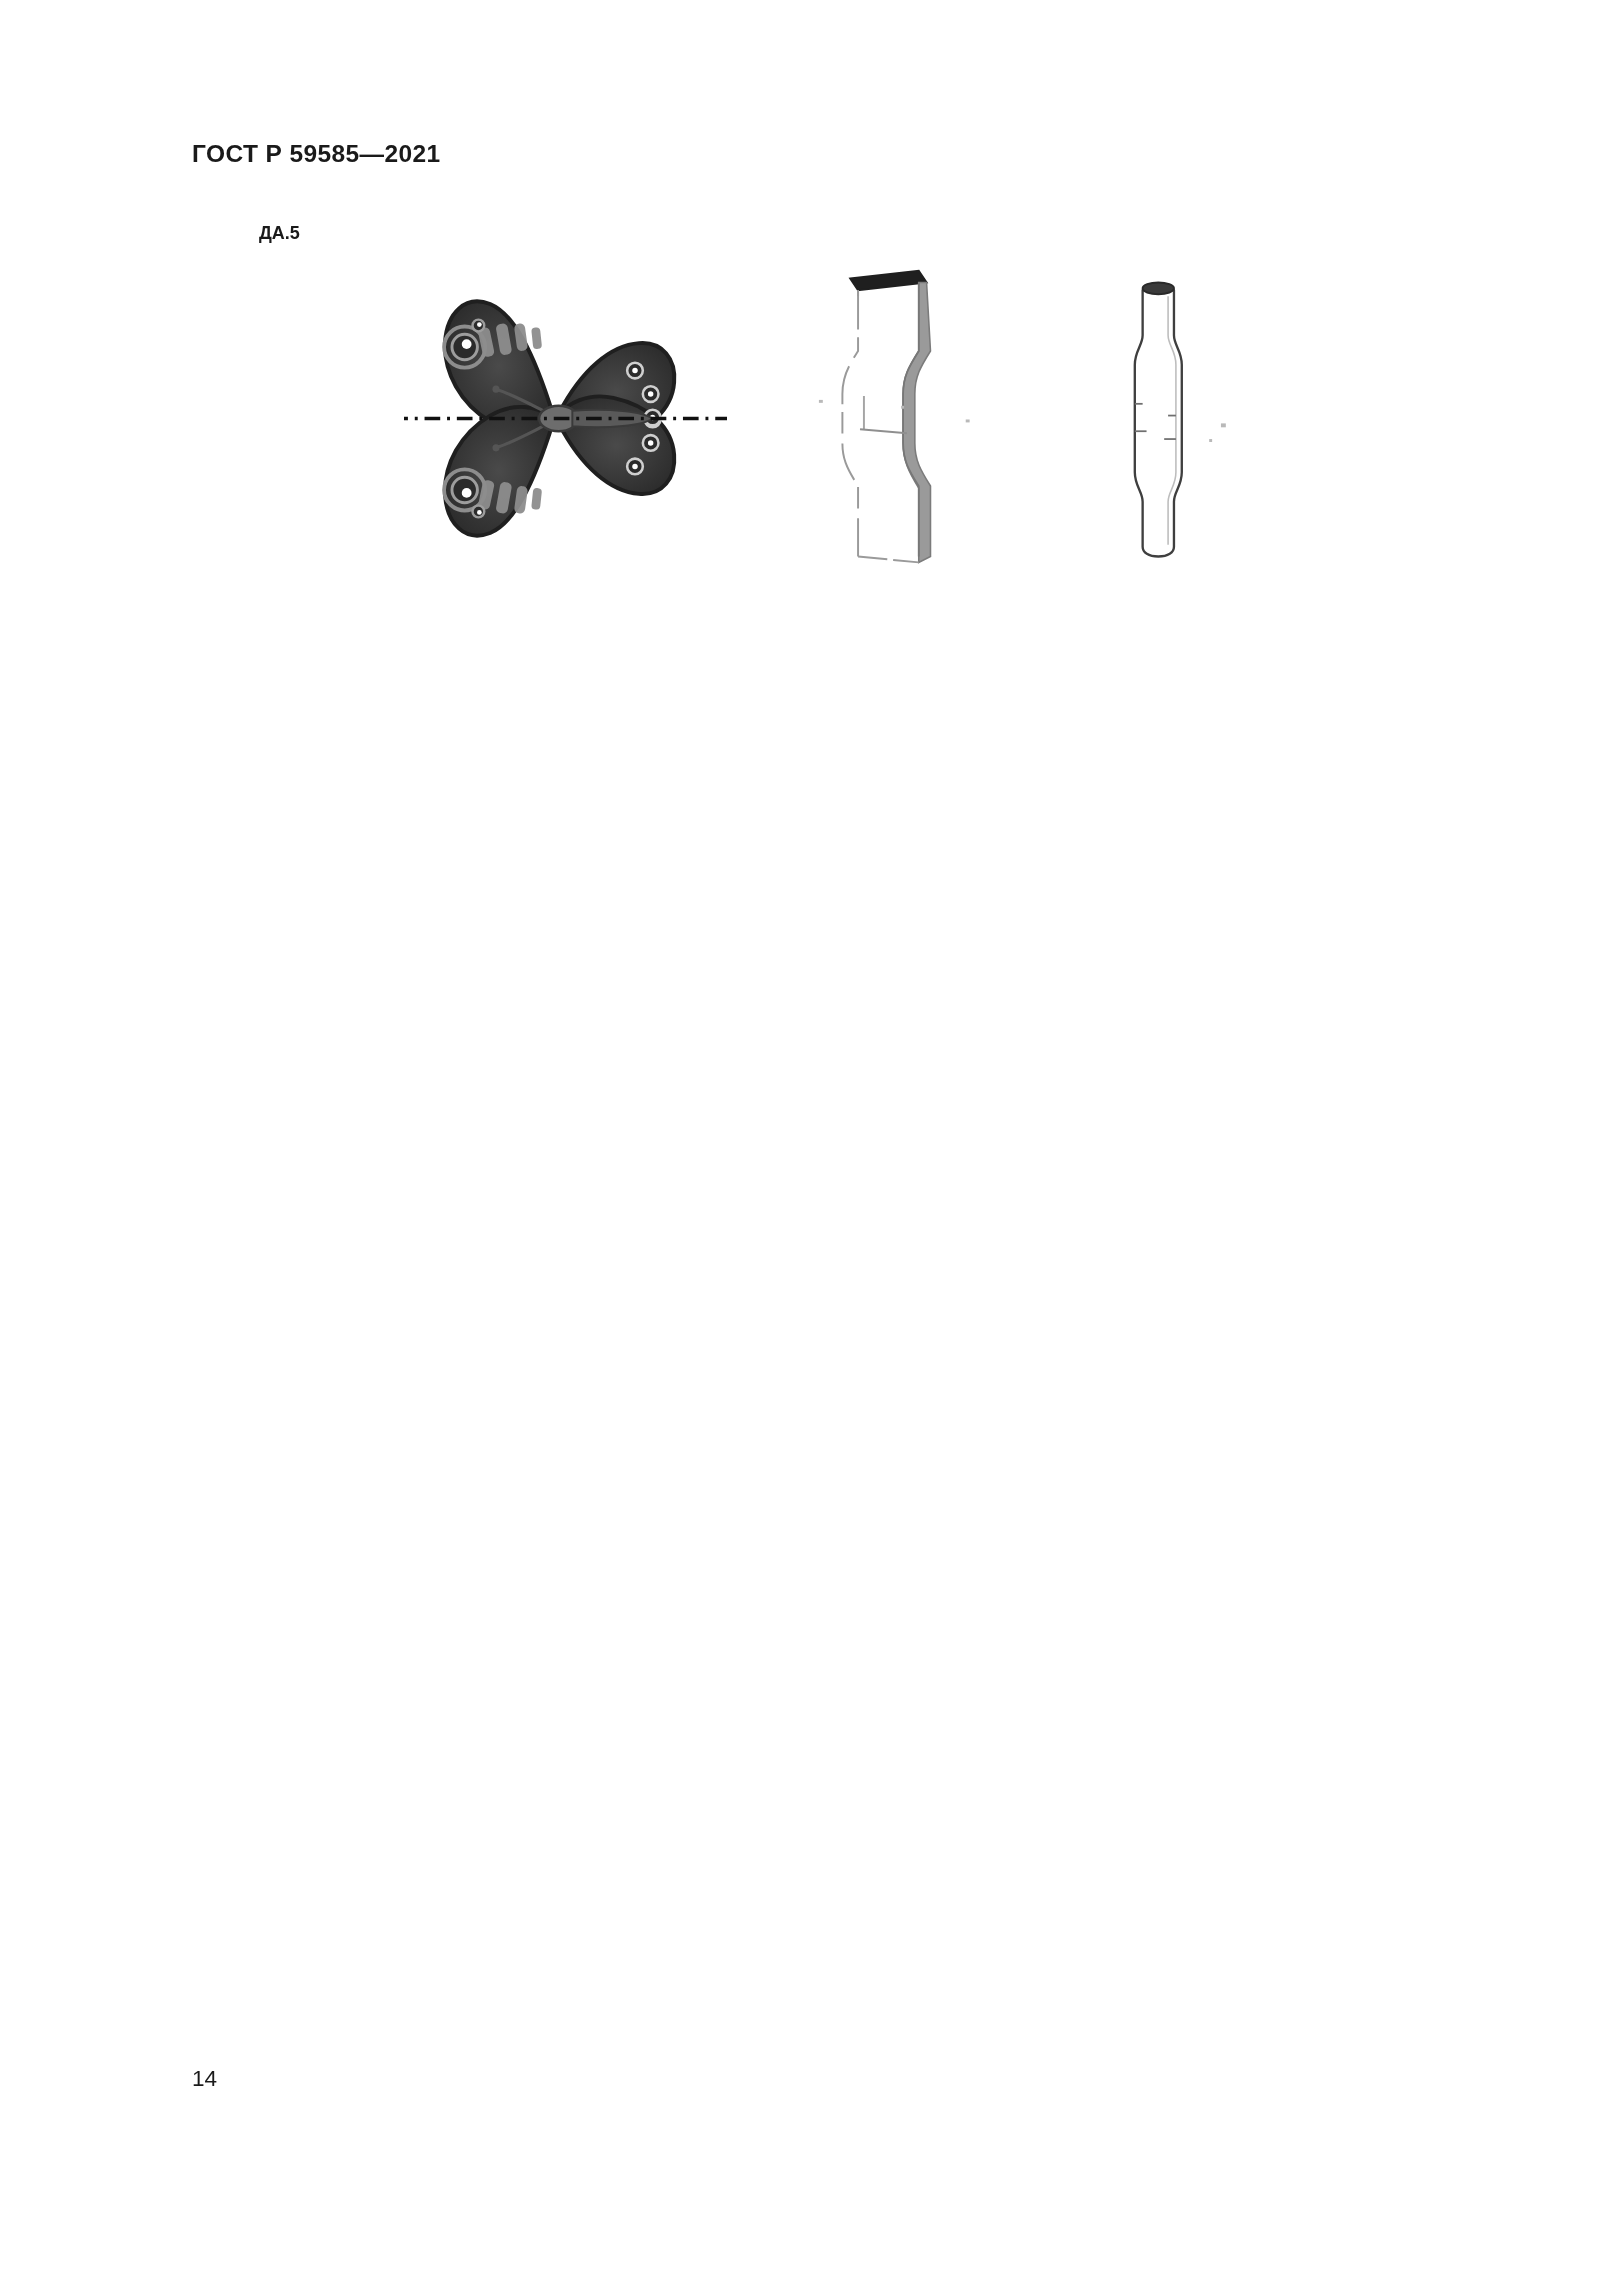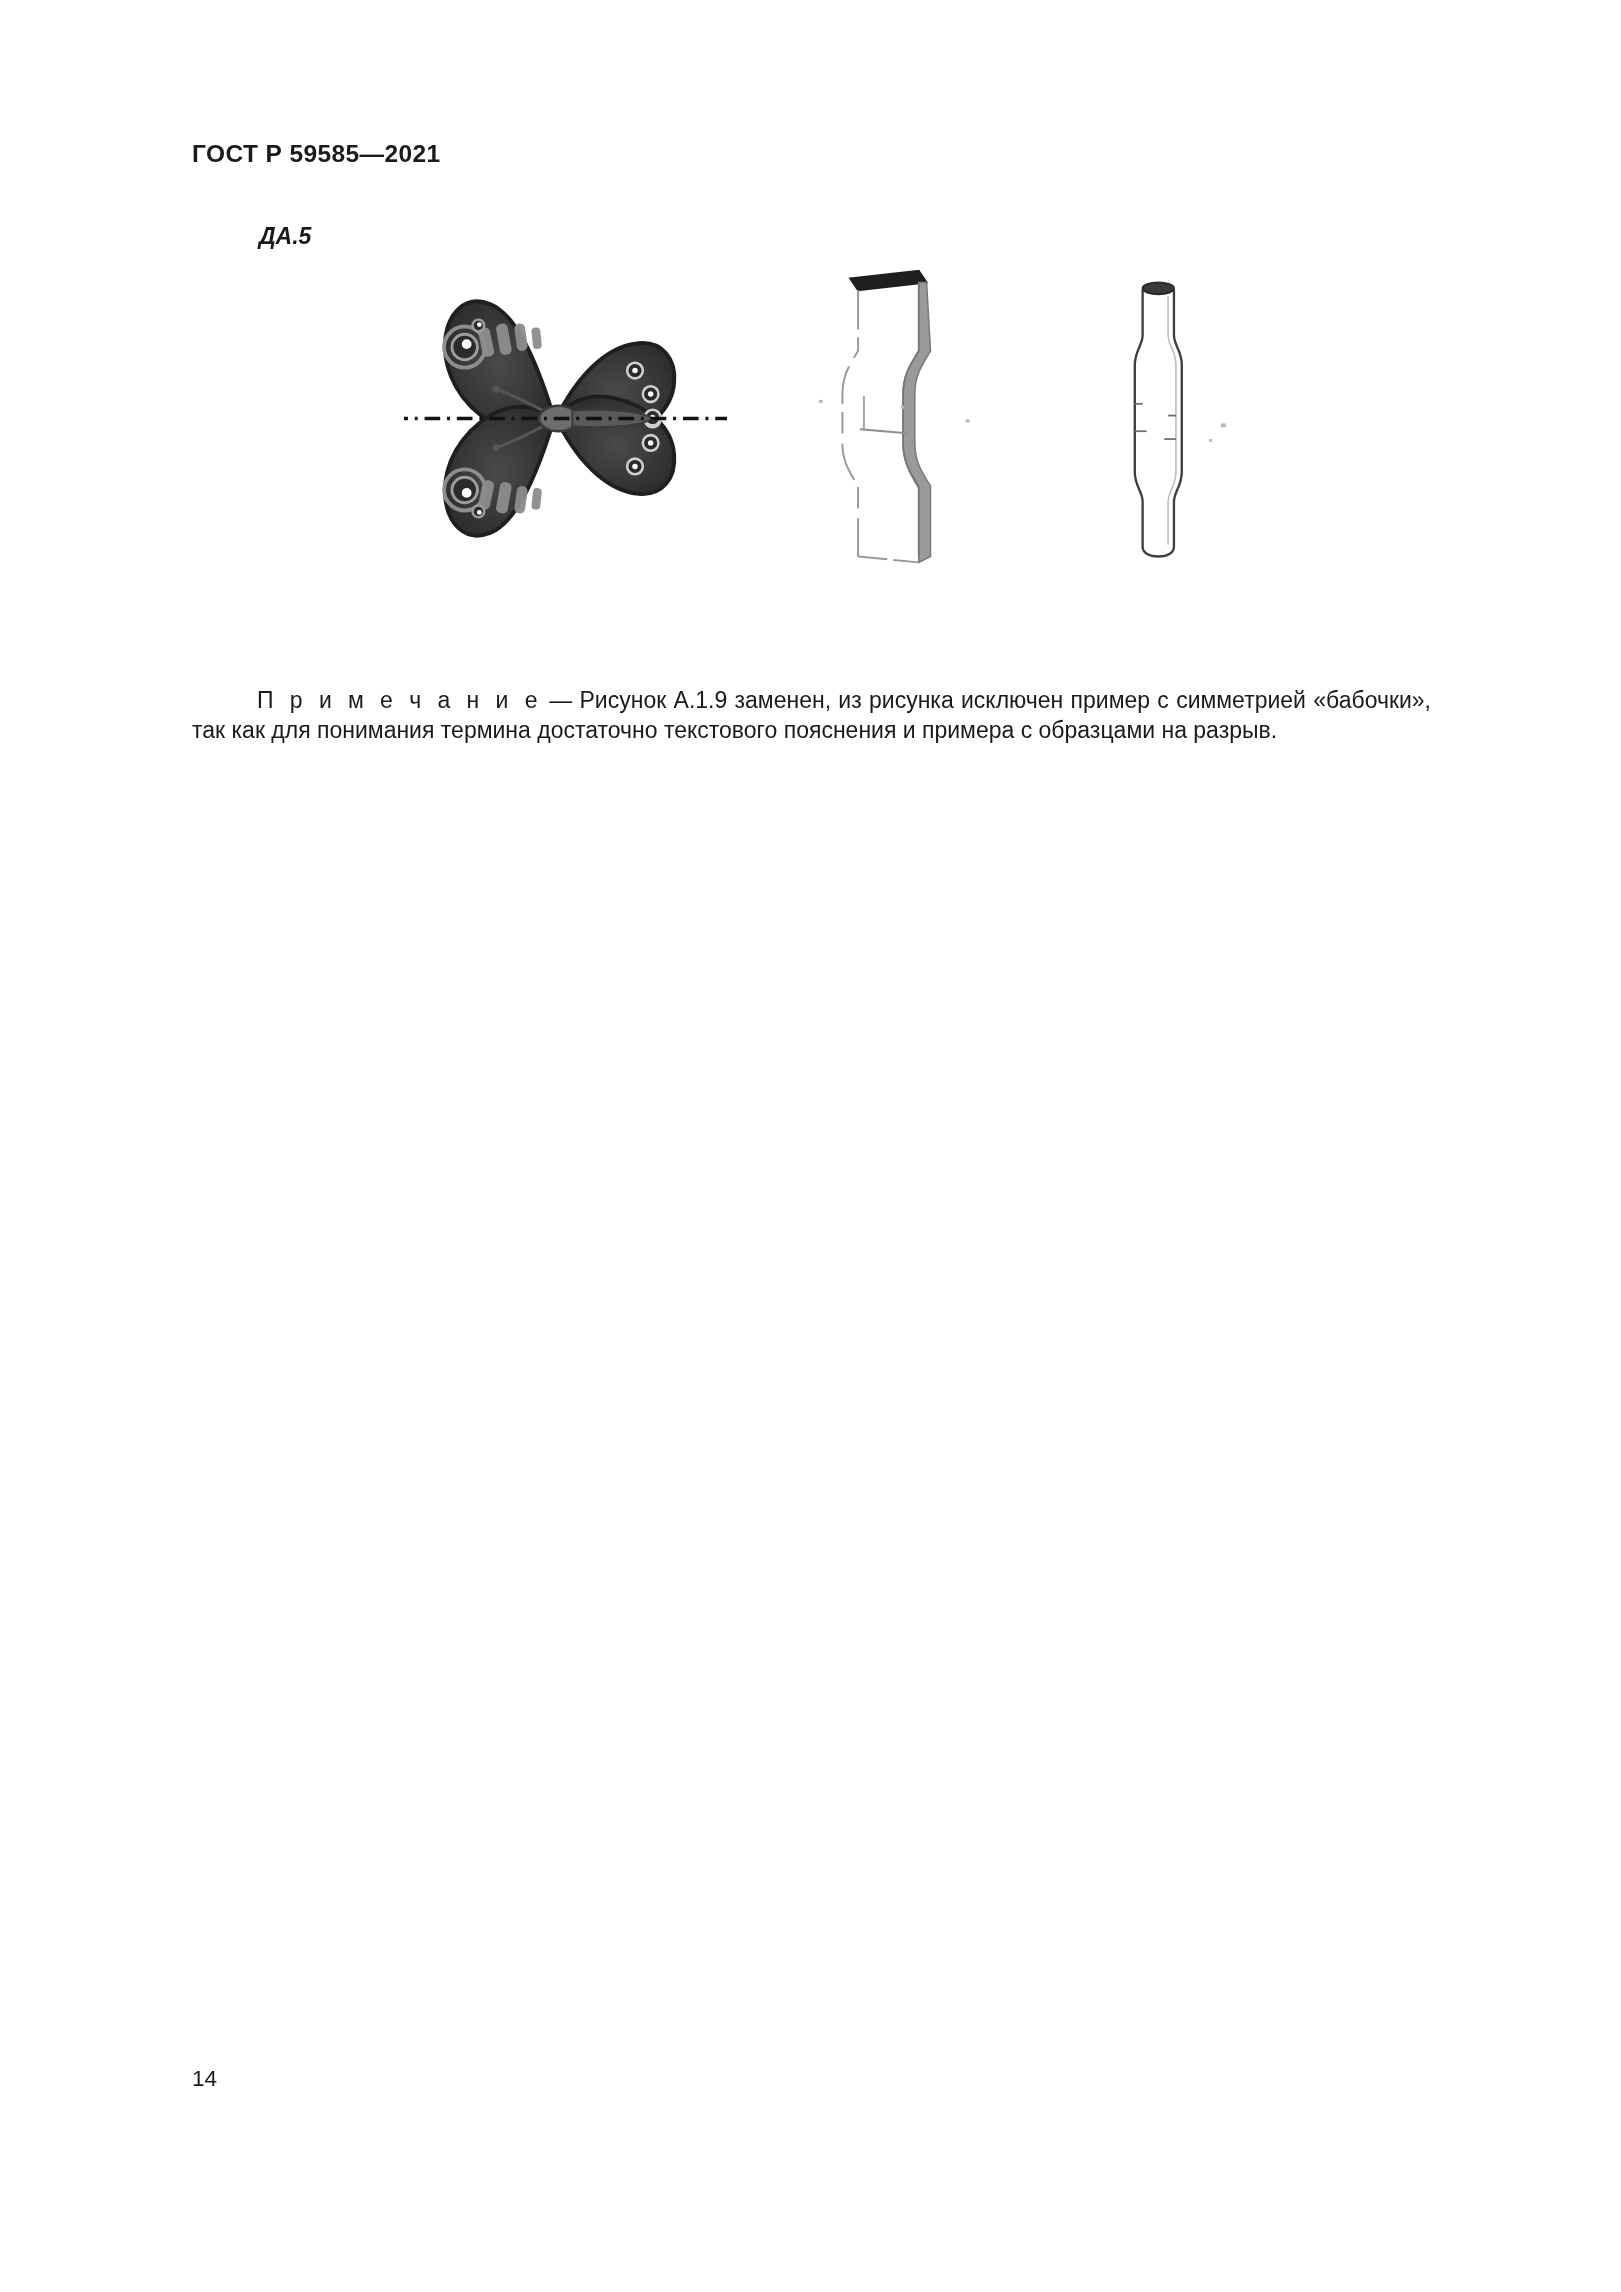--- a/index.html
+++ b/index.html
@@ -28,24 +28,23 @@
     font-weight: bold;
     letter-spacing: 0.4px;
     white-space: nowrap;
   }
 
   
   .clause-label {
     position: absolute;
     left: 259px;
     top: 223px;
-    font-size: 23px;
+    font-size: 18px;
     font-weight: bold;
     white-space: nowrap;
-    font-style: italic;
   }
 
   
   .figure {
     position: absolute;
     left: 192px;
     top: 257px;
     width: 1239px;
     height: 323px;
   }
@@ -235,18 +234,17 @@
         <g fill="#b9b9b9">
           <rect x="150" y="170" width="5" height="4"></rect>
           <rect x="138" y="186" width="3" height="3"></rect>
         </g>
       </svg>
     </div>
 
   </div>
 
 
-  <p class="note"><span class="note-term">П р и м е ч а н и е</span><span> — </span><span>Рисунок А.1.9 заменен, из рисунка исключен пример с симметрией «бабочки», так как для понимания термина достаточно текстового пояснения и примера с образцами на разрыв.</span></p>
 
   <div class="folio">14</div>
 
 </div>
 
 
 </body></html>

